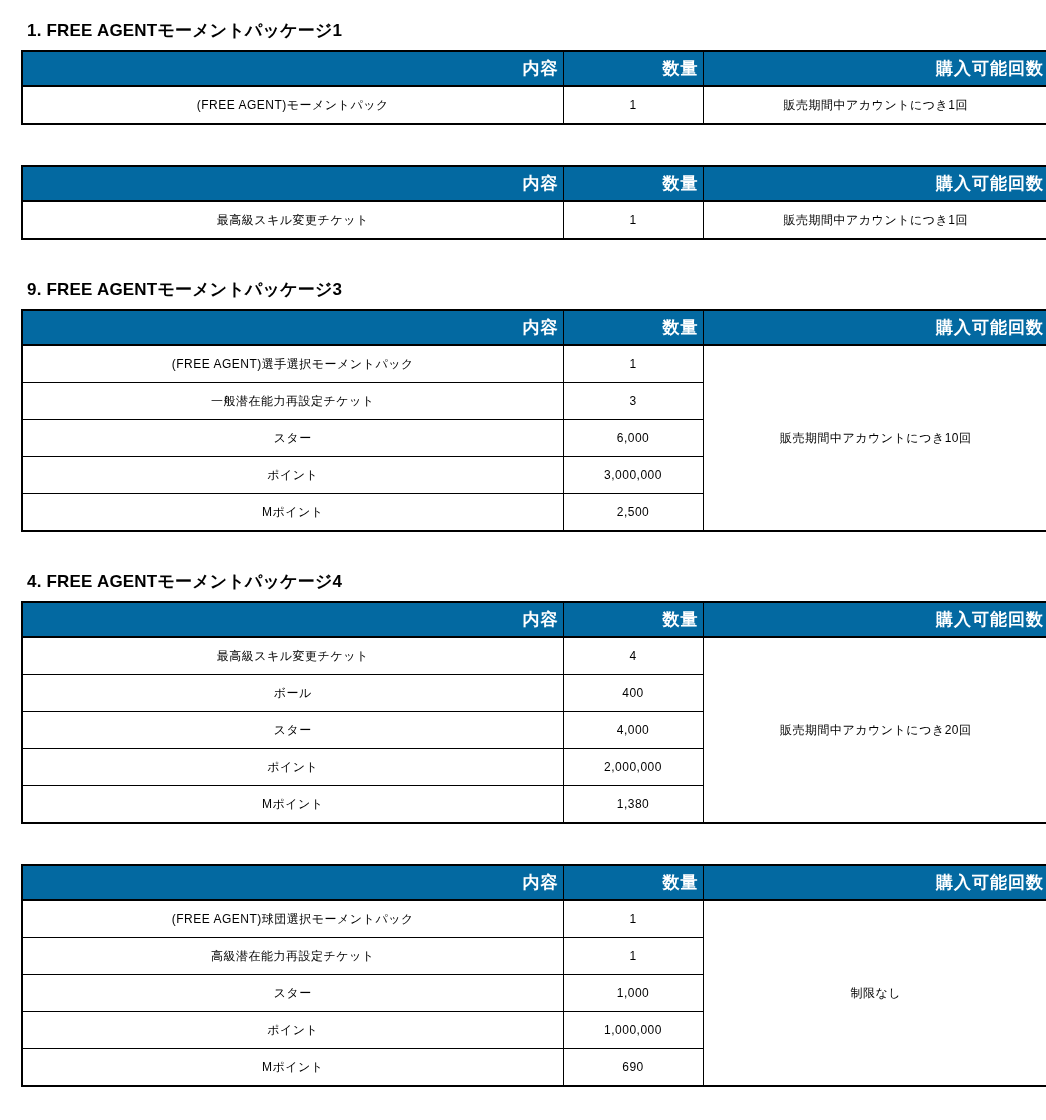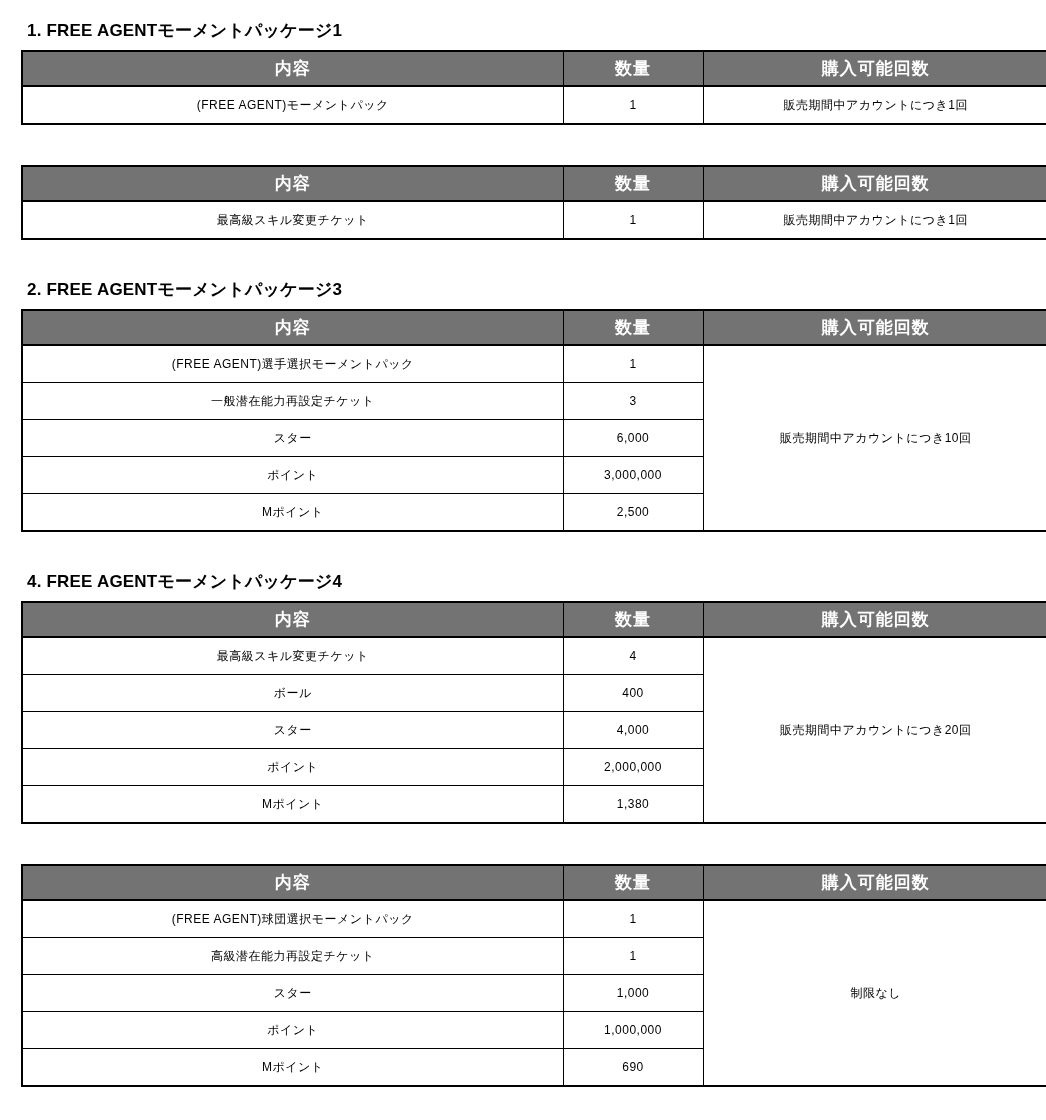--- a/index.html
+++ b/index.html
@@ -30,29 +30,29 @@
     border-collapse: collapse;
     table-layout: fixed;
     width: 1027px;
     border: 2px solid #000000;
     background: #ffffff;
   }
   table.pkg col.c-content { width: 541px; }
   table.pkg col.c-qty     { width: 140px; }
   table.pkg col.c-limit   { width: 346px; }
   table.pkg th {
-    background: #737373;
+    background: #0369a1;
     color: #ffffff;
     font-weight: bold;
     font-size: 17px;
     height: 33px;
     padding: 0 4px;
     border: 1.5px solid #000000;
     border-bottom: 2px solid #000000;
-    text-align: center;
+    text-align: right;
     vertical-align: middle;
     letter-spacing: 1px;
   }
   table.pkg td {
     border: 1.5px solid #000000;
     font-size: 12px;
     height: 36px;
     padding: 0 6px;
     text-align: center;
     vertical-align: middle;
@@ -108,21 +108,21 @@
       <tbody>
       <tr>
         <td>最高級スキル変更チケット</td>
         <td>1</td>
         <td class="limit-cell" rowspan="1">販売期間中アカウントにつき1回</td>
       </tr>
         </tbody>
     </table>
   </div>
   <div class="section">
-    <div class="section-title">2. FREE AGENTモーメントパッケージ3</div>
+    <div class="section-title">9. FREE AGENTモーメントパッケージ3</div>
     <table class="pkg">
       <colgroup>
         <col class="c-content">
           <col class="c-qty">
           <col class="c-limit">
       </colgroup>
       <thead>
         <tr>
           <th>内容</th>
           <th>数量</th>

